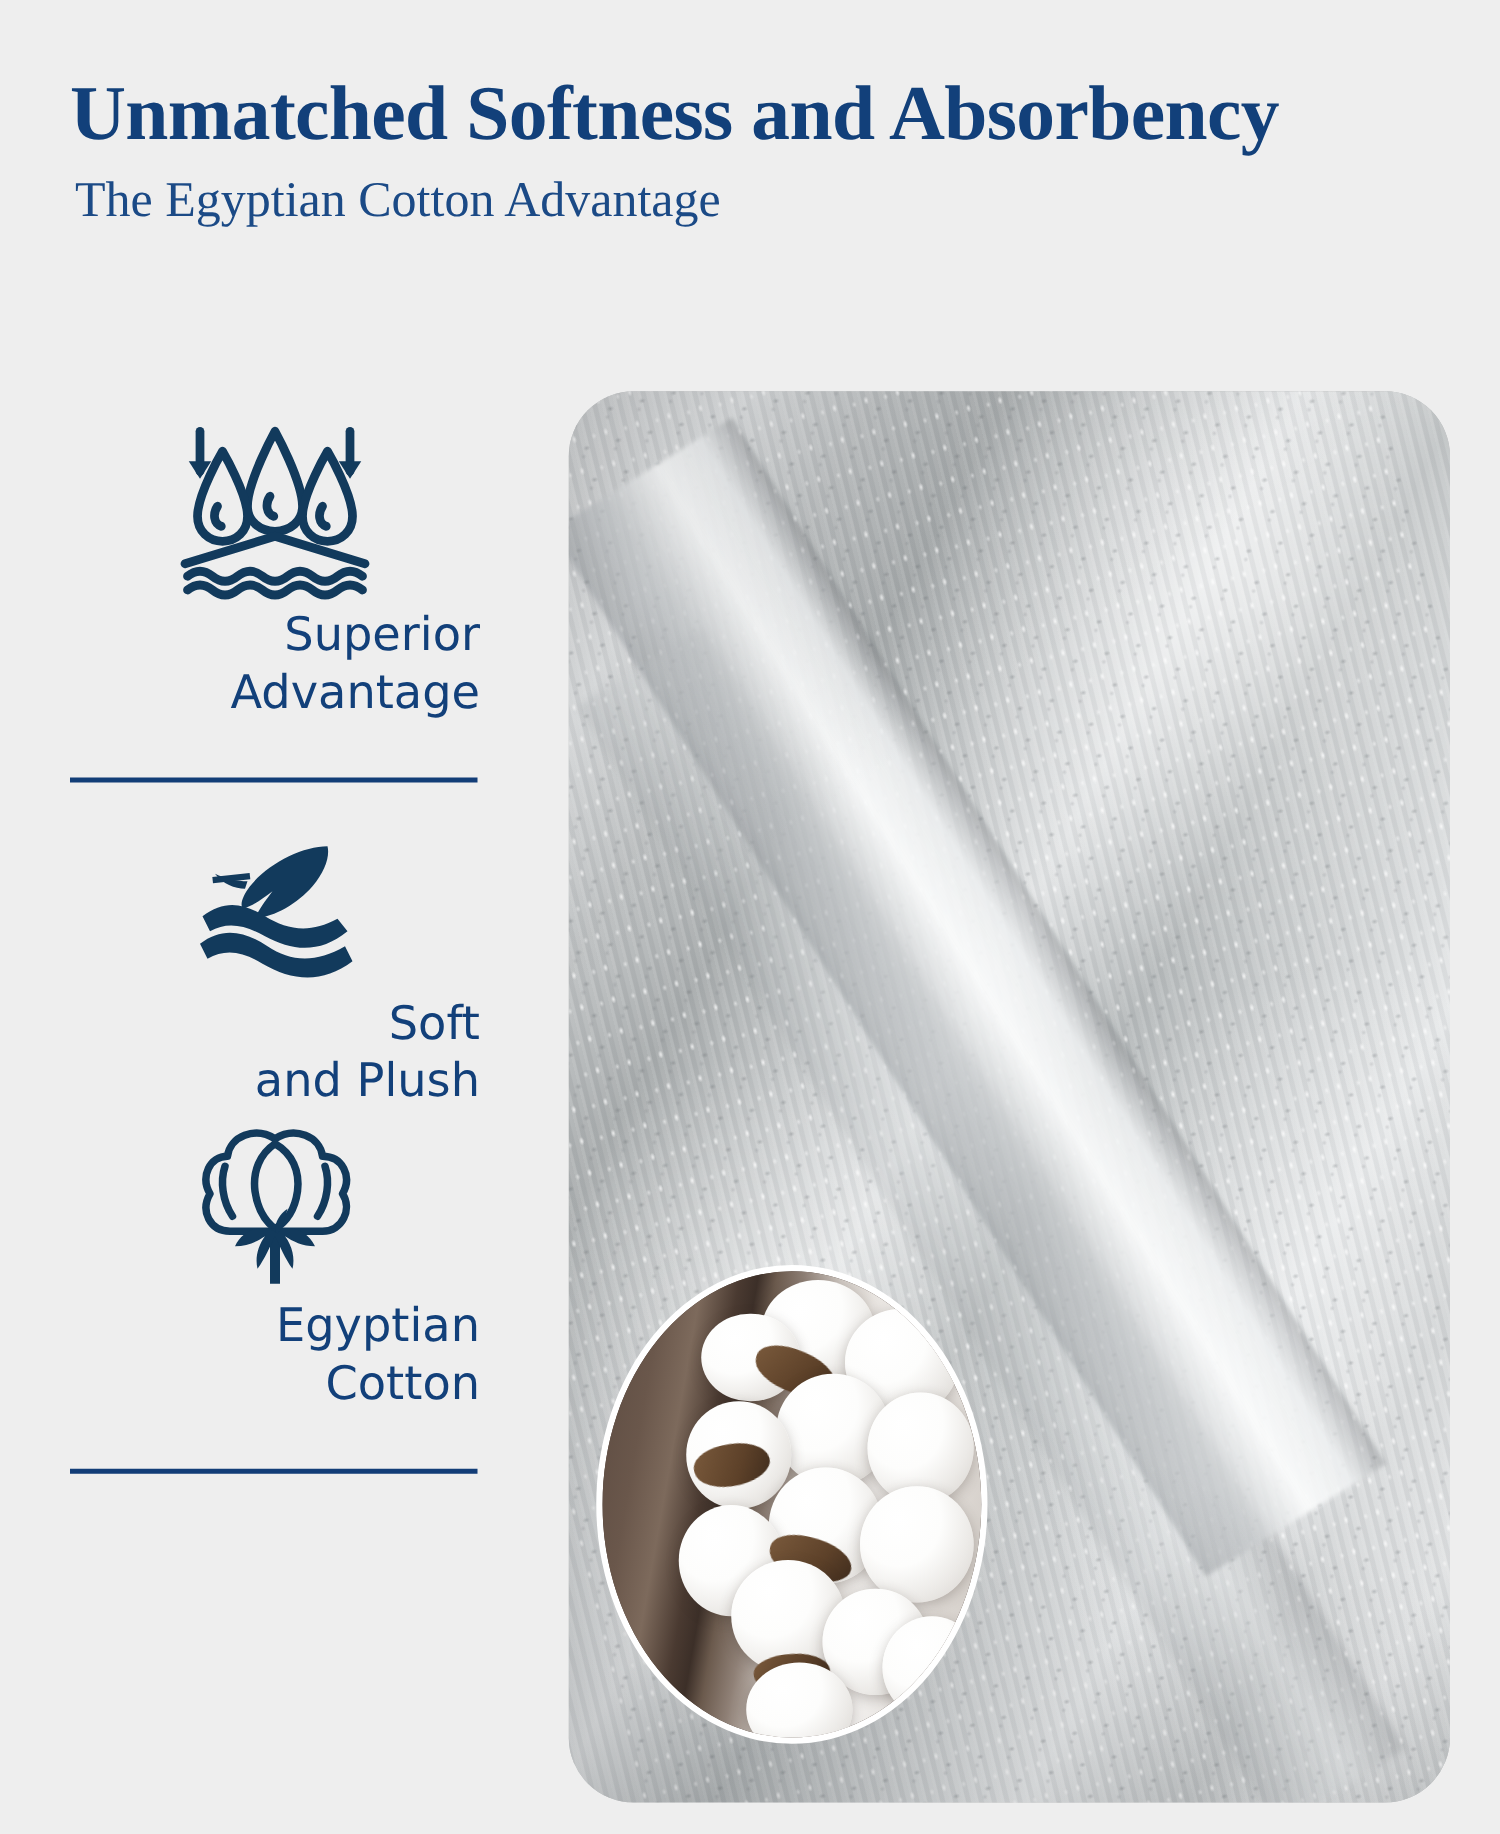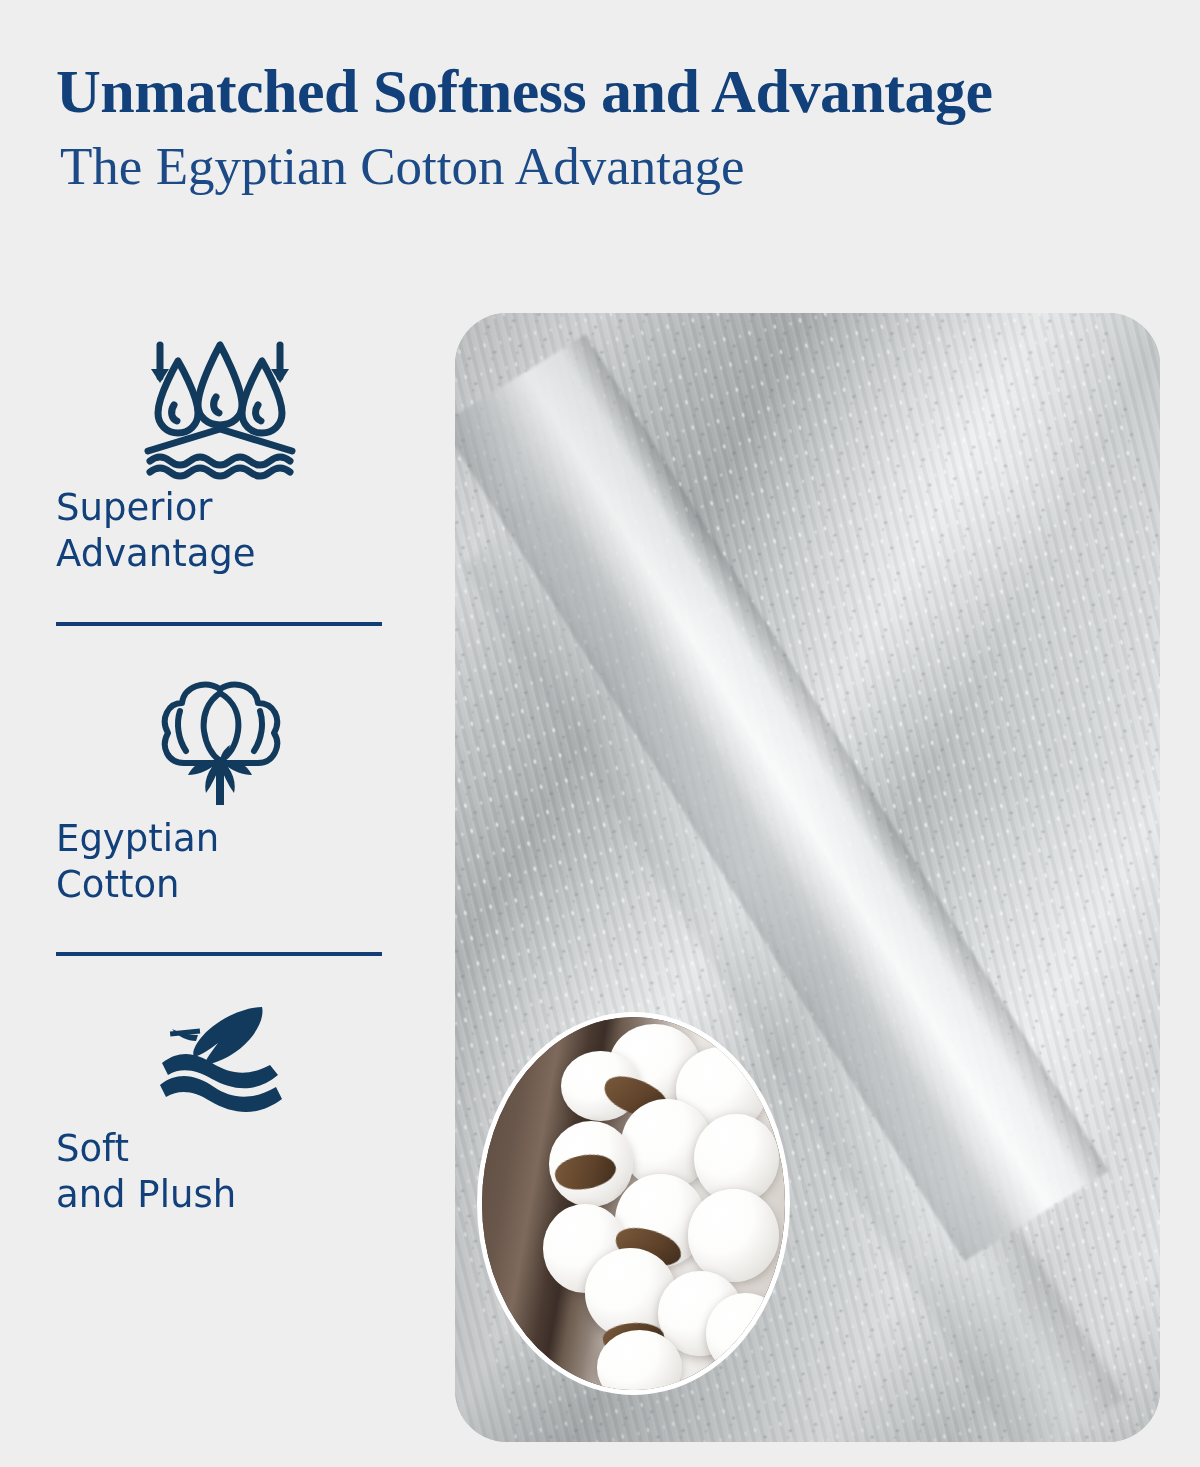--- a/index.html
+++ b/index.html
@@ -34,38 +34,38 @@
     font-size: 62px;
     line-height: 1.02;
     color: #12407a;
     letter-spacing: -0.5px;
     margin: 0;
     white-space: nowrap;
   }
   .subtitle {
     font-family: "Liberation Serif", "DejaVu Serif", serif;
     font-weight: normal;
-    font-size: 53px;
+    font-size: 40px;
     line-height: 1.05;
     color: #1b4a86;
     margin: 16px 0 0 4px;
     white-space: nowrap;
   }
 
   
   .features {
     position: absolute;
     left: 56px;
     top: 330px;
     width: 328px;
   }
   .feature {
     position: relative;
     width: 328px;
-    text-align: left;
+    text-align: right;
   }
   .feature-icon {
     height: 150px;
     display: flex;
     align-items: center;
     justify-content: center;
   }
   .feature-icon svg { display: block; }
   .feature-label {
     color: #12407a;
@@ -203,21 +203,21 @@
   
   .ink { fill: #123a5c; }
   .ink-stroke { stroke: #123a5c; fill: none; }
 </style>
 </head>
 <body>
 
 <div class="page">
 
   <div class="header">
-    <h1 class="title">Unmatched Softness and Advantage</h1>
+    <h1 class="title">Unmatched Softness and Absorbency</h1>
     <div class="subtitle">The Egyptian Cotton Advantage</div>
   </div>
 
   <div class="features">
 
     <div class="feature f1">
       <div class="feature-icon">
         <svg width="160" height="150" viewBox="0 0 160 150" aria-hidden="true">
           <g class="ink-stroke" stroke-width="7" stroke-linecap="round" stroke-linejoin="round">
 
@@ -242,20 +242,42 @@
           </g>
           <path class="ink" d="M20 50 l-9 -14 h18 z"></path>
           <path class="ink" d="M140 50 l-9 -14 h18 z"></path>
         </svg>
       </div>
       <div class="feature-label">
         <span>Superior</span>
         <span class="l2">Advantage</span>
       </div>
       <div class="divider"></div>
+    </div>
+
+    <div class="feature f3">
+      <div class="feature-icon">
+        <svg width="140" height="120" viewBox="0 0 140 120" aria-hidden="true">
+          <g class="ink">
+
+            <path d="M112 6 C92 6 64 20 50 38 C44 46 42 52 44 56 C52 54 60 48 68 42 C62 50 56 58 54 64 C70 62 88 52 100 38 C110 26 114 14 112 6 Z"></path>
+
+            <path d="M48 34 C40 34 30 32 22 28 C28 36 38 40 46 40 Z"></path>
+            <path d="M20 29 h30 v5 h-30 z" transform="rotate(-6 35 31)"></path>
+
+            <path d="M12 62 C30 48 46 52 62 62 C80 73 98 76 120 64 L128 74 C106 92 84 90 62 78 C46 69 32 66 18 74 Z"></path>
+
+            <path d="M10 84 C28 70 46 74 64 86 C82 98 102 100 126 86 L132 98 C108 116 84 114 60 100 C44 90 30 88 16 96 Z"></path>
+          </g>
+        </svg>
+      </div>
+      <div class="feature-label">
+        <span>Soft</span>
+        <span class="l2">and Plush</span>
+      </div>
     </div>
 
     <div class="feature f2">
       <div class="feature-icon">
         <svg width="140" height="140" viewBox="0 0 140 140" aria-hidden="true">
           <g class="ink-stroke" stroke-width="6" stroke-linecap="round" stroke-linejoin="round">
 
             <path d="M70 18 C86 8 106 16 108 32 C124 32 132 48 124 62 C132 74 124 92 108 92 L34 92 C18 92 10 76 18 62 C10 48 18 32 32 32 C34 16 54 8 70 18 Z"></path>
 
             <path d="M70 22 C58 30 52 44 54 60 C56 74 62 84 70 90"></path>
@@ -270,42 +292,20 @@
             <path d="M70 92 C84 86 96 92 102 104 C92 104 84 100 78 96 C84 104 86 114 84 122 C78 114 74 104 70 96 Z"></path>
             <path d="M70 92 C70 84 74 78 80 74 C78 82 76 88 72 94 Z"></path>
           </g>
         </svg>
       </div>
       <div class="feature-label">
         <span>Egyptian</span>
         <span class="l2">Cotton</span>
       </div>
       <div class="divider"></div>
-    </div>
-
-    <div class="feature f3">
-      <div class="feature-icon">
-        <svg width="140" height="120" viewBox="0 0 140 120" aria-hidden="true">
-          <g class="ink">
-
-            <path d="M112 6 C92 6 64 20 50 38 C44 46 42 52 44 56 C52 54 60 48 68 42 C62 50 56 58 54 64 C70 62 88 52 100 38 C110 26 114 14 112 6 Z"></path>
-
-            <path d="M48 34 C40 34 30 32 22 28 C28 36 38 40 46 40 Z"></path>
-            <path d="M20 29 h30 v5 h-30 z" transform="rotate(-6 35 31)"></path>
-
-            <path d="M12 62 C30 48 46 52 62 62 C80 73 98 76 120 64 L128 74 C106 92 84 90 62 78 C46 69 32 66 18 74 Z"></path>
-
-            <path d="M10 84 C28 70 46 74 64 86 C82 98 102 100 126 86 L132 98 C108 116 84 114 60 100 C44 90 30 88 16 96 Z"></path>
-          </g>
-        </svg>
-      </div>
-      <div class="feature-label">
-        <span>Soft</span>
-        <span class="l2">and Plush</span>
-      </div>
     </div>
 
   </div>
 
   <div class="photo-panel">
     <div class="towel-bg"></div>
     <div class="towel-tex-b"></div>
     <div class="towel-tex-a"></div>
     <div class="towel-fold2"></div>
     <div class="towel-fold"></div>

